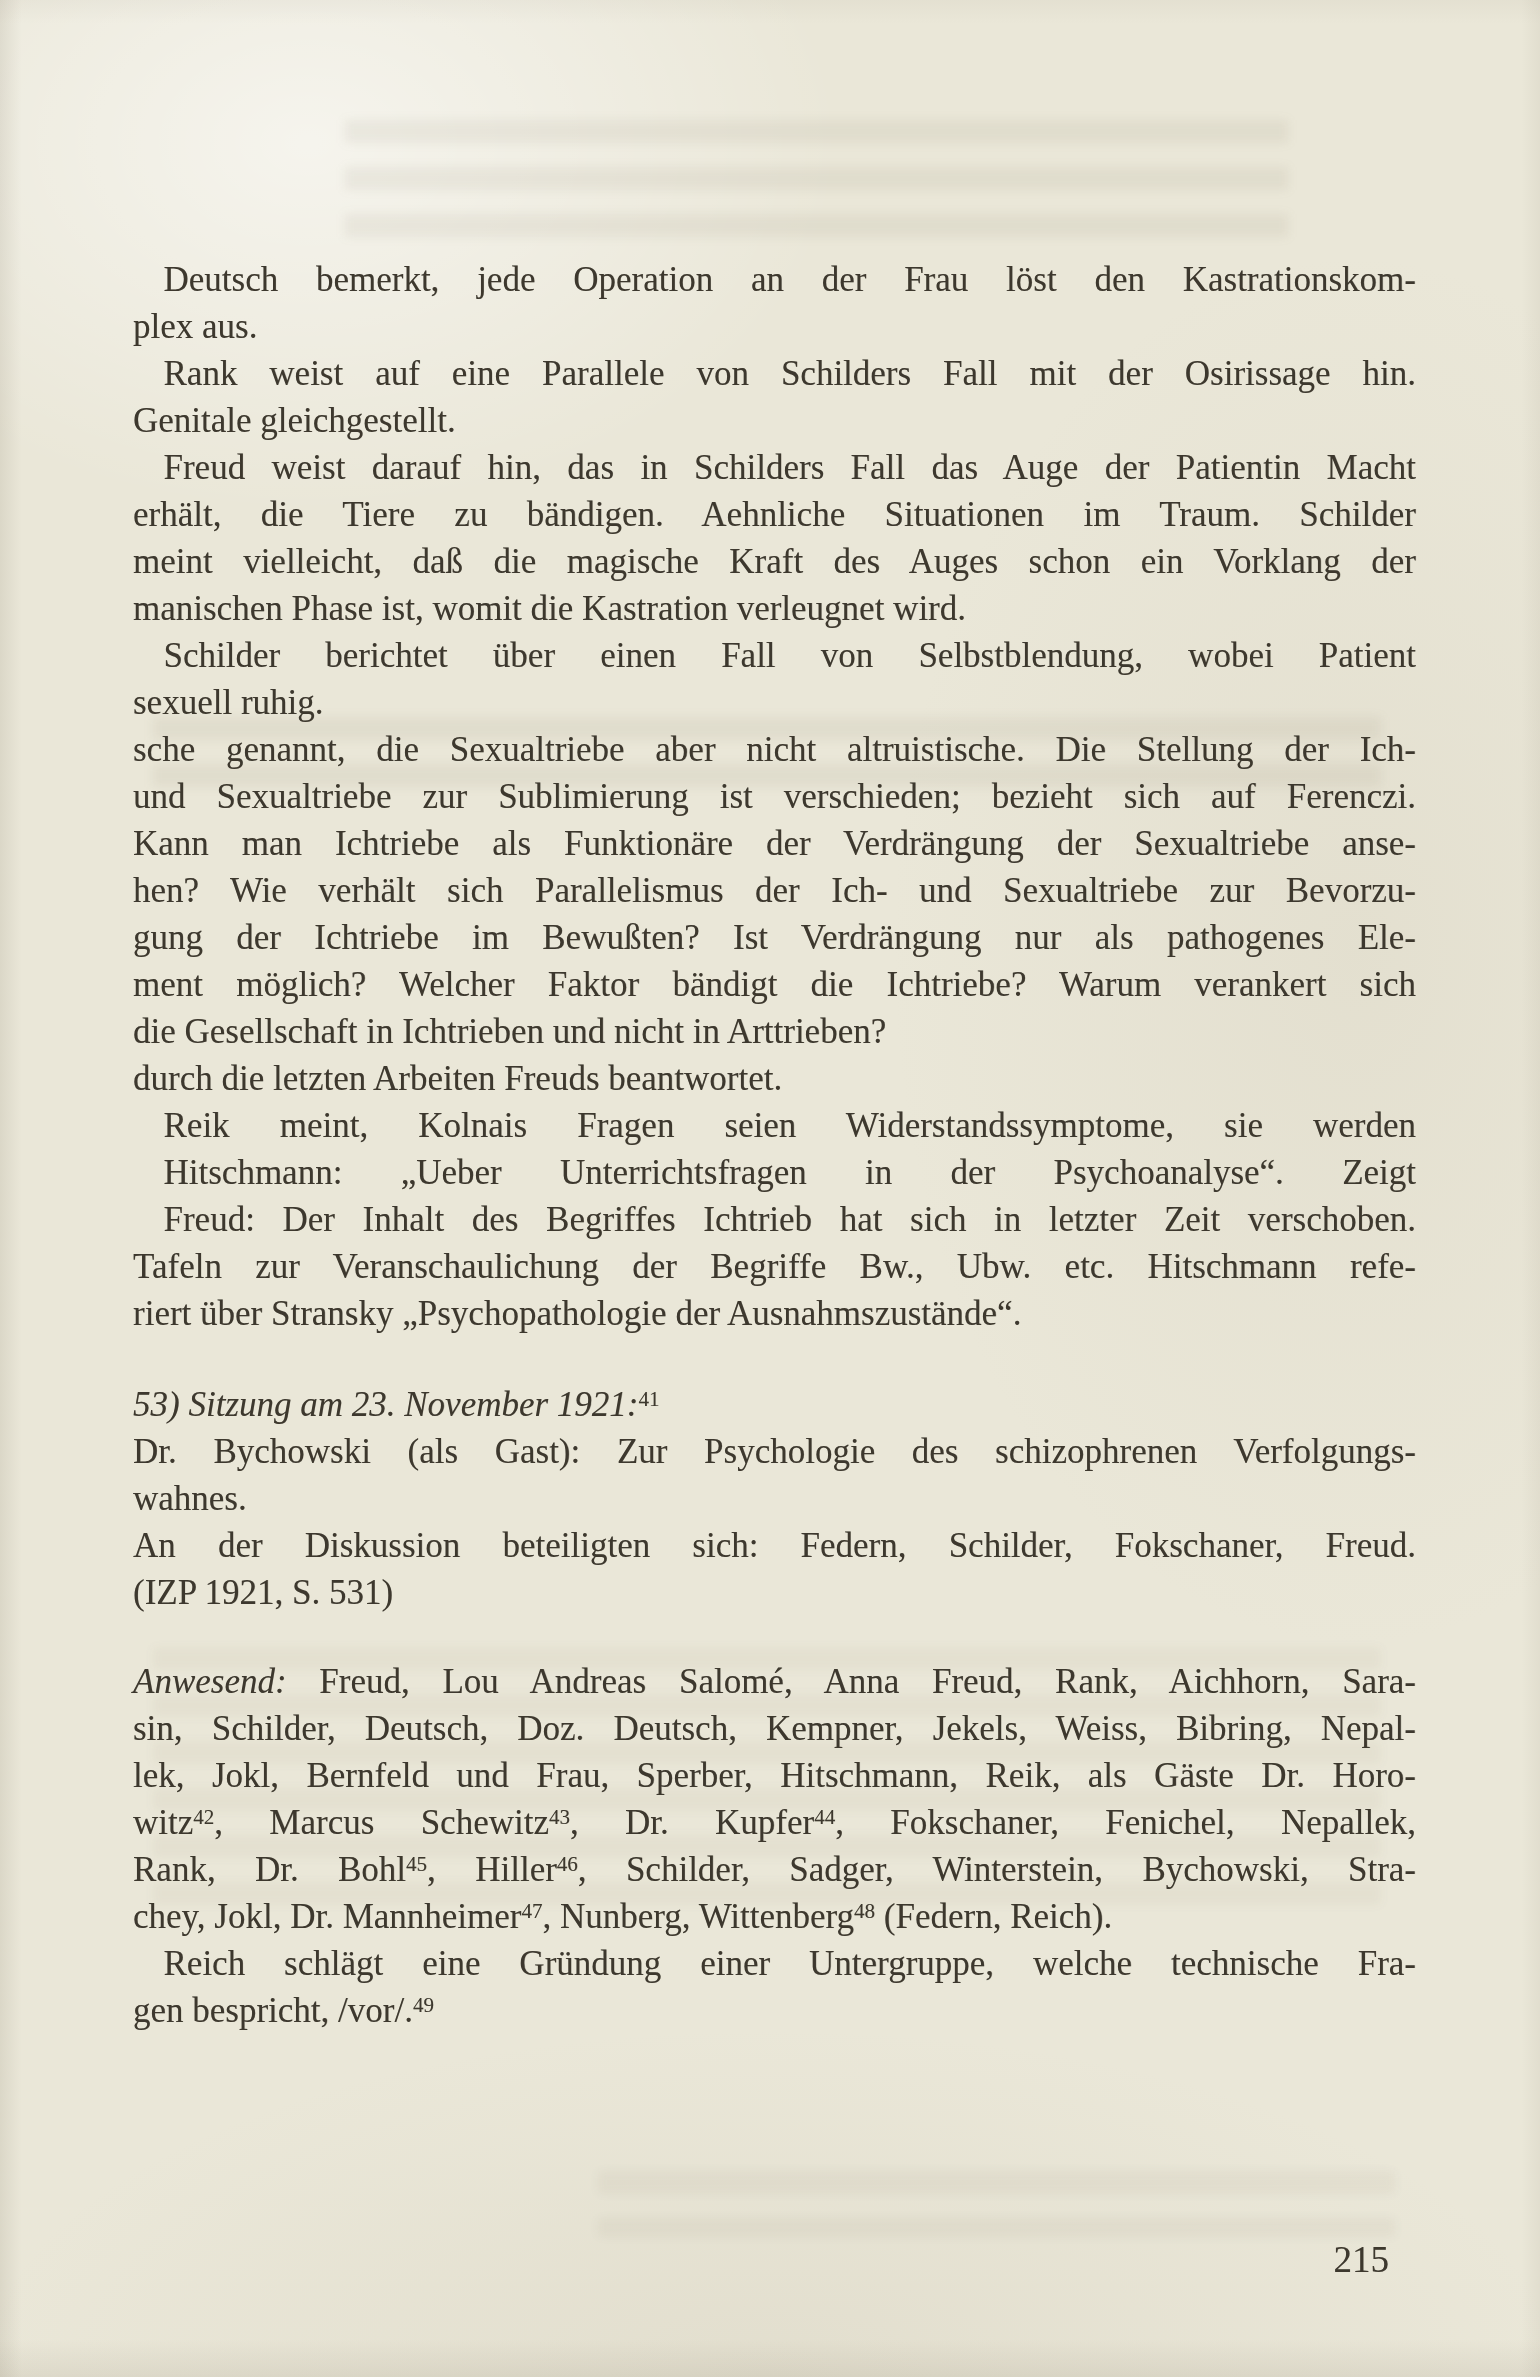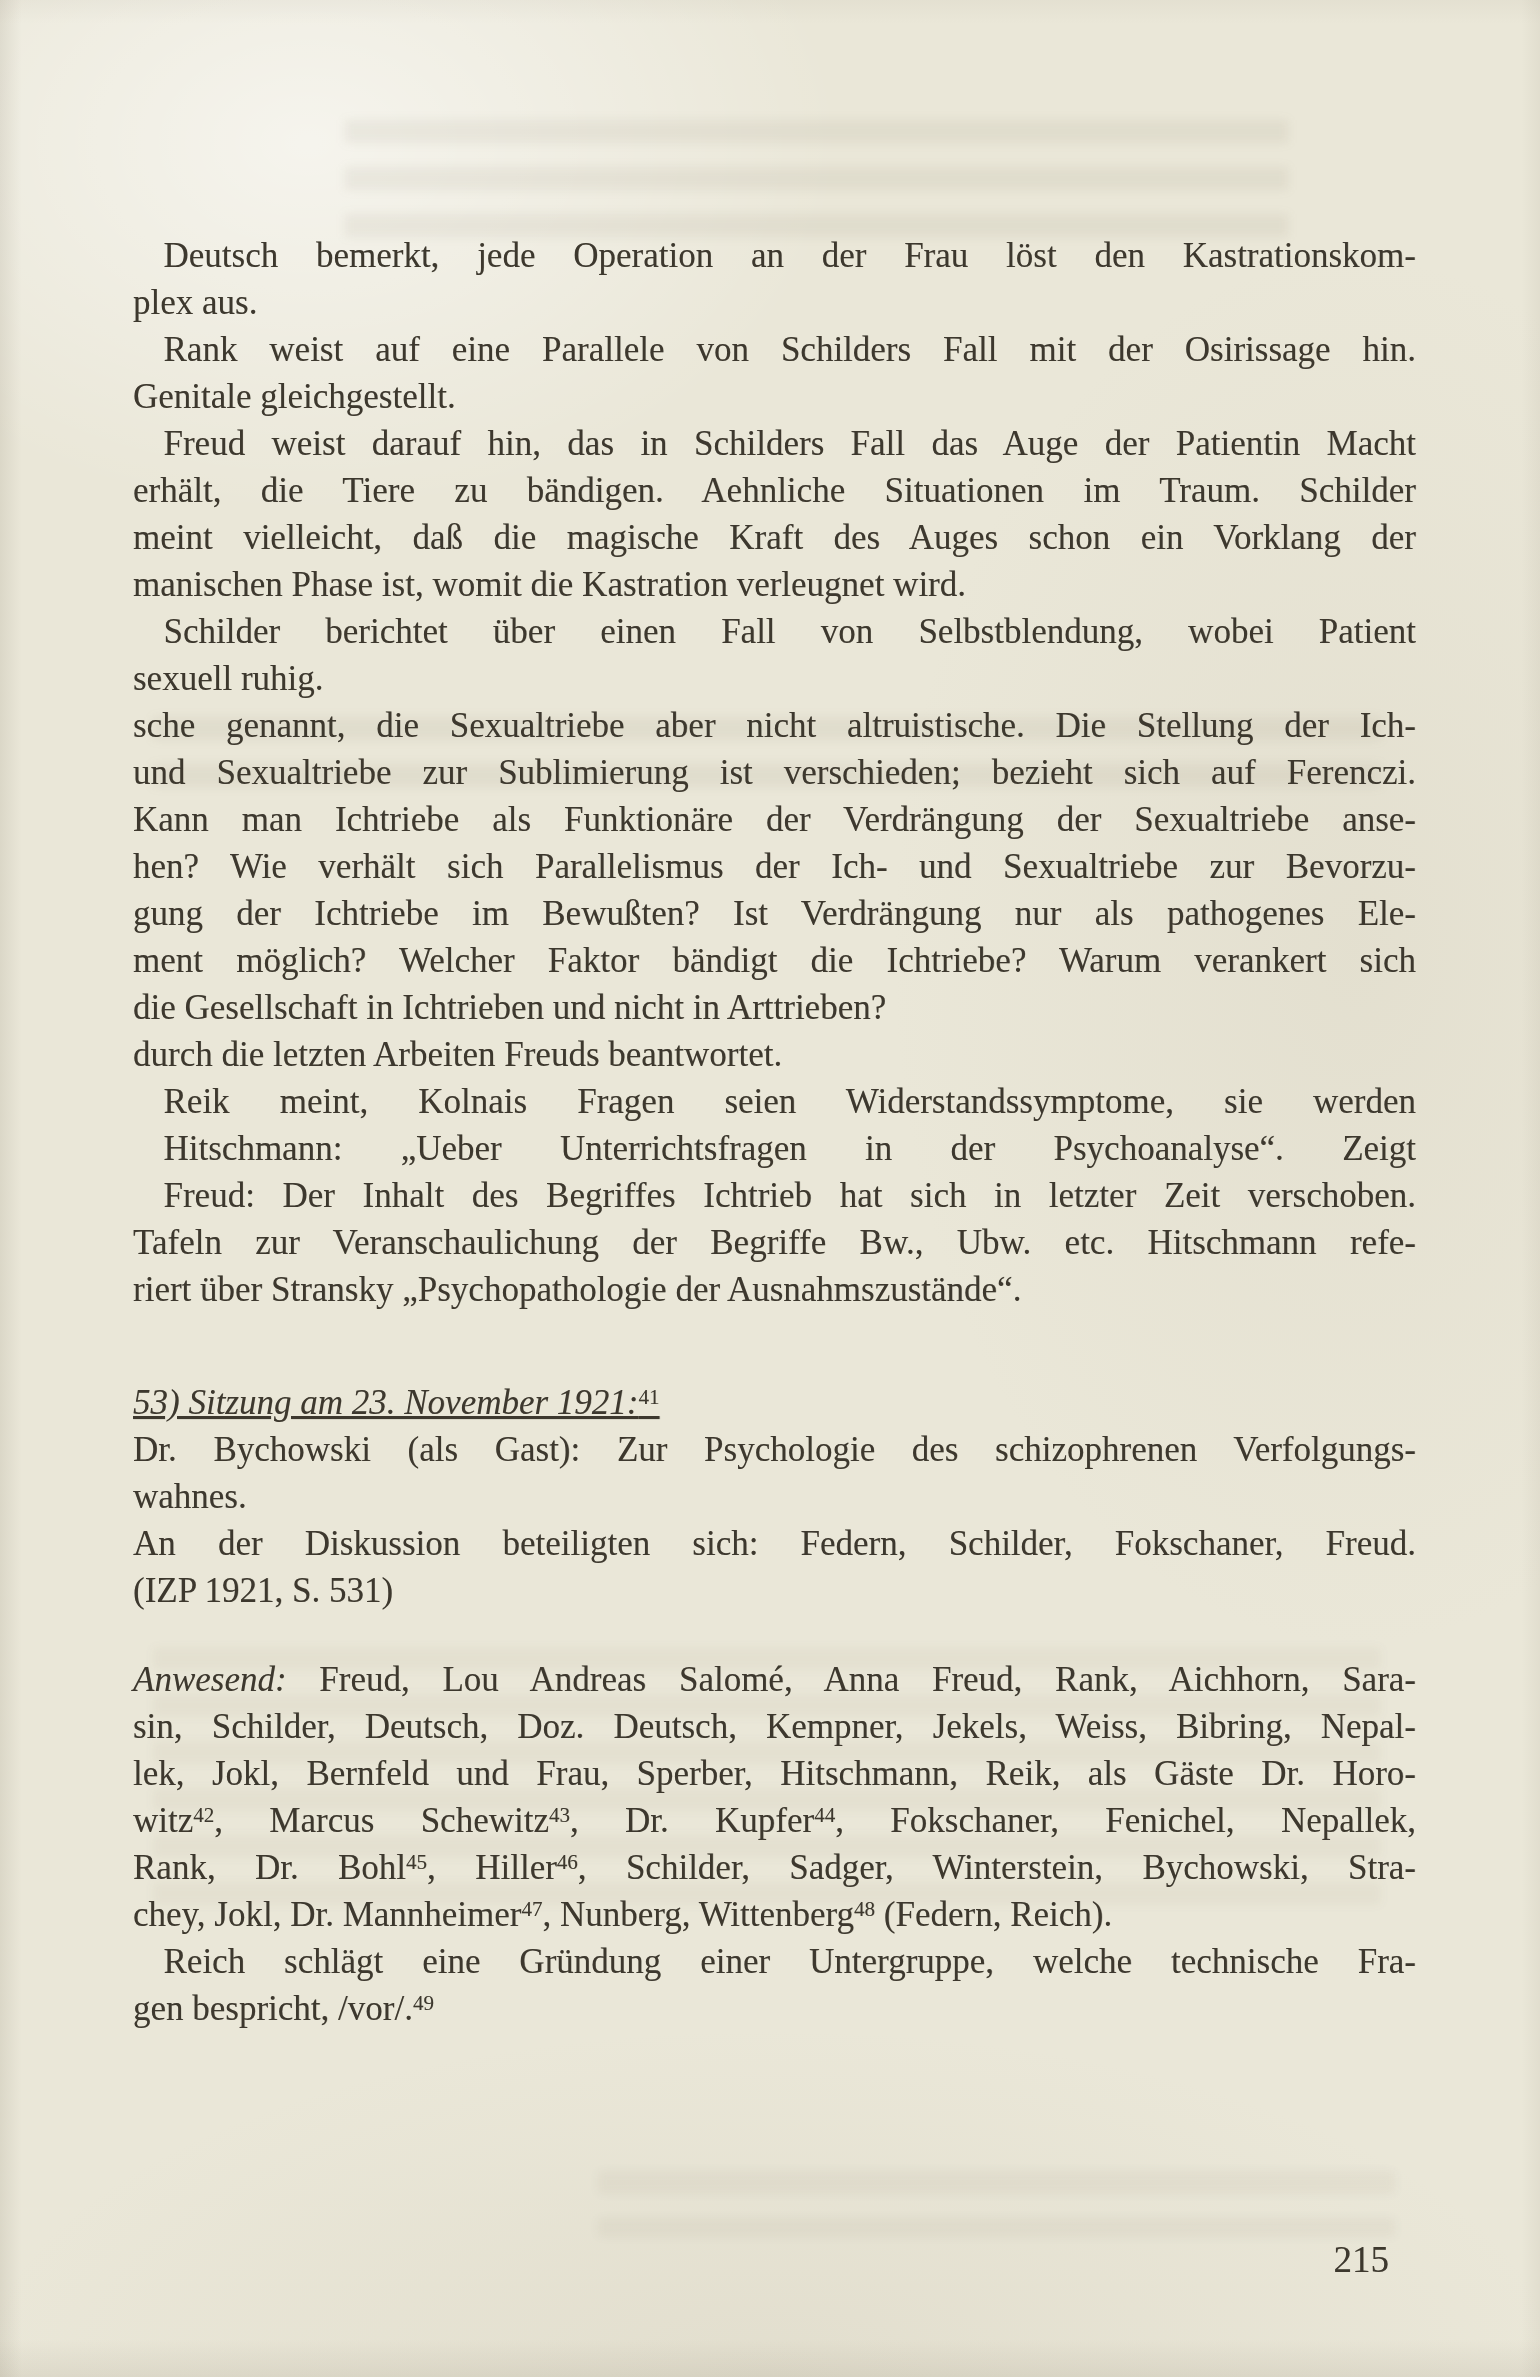--- a/index.html
+++ b/index.html
@@ -43,35 +43,35 @@
     pointer-events: none;
   }
   .bleed.b1 { left: 345px;  top: 120px;  width: 943px; height: 133px; }
   .bleed.b2 { left: 153px;  top: 717px; width: 1228px; height: 93px; }
   .bleed.b3 { left: 153px;  top: 1647px; width: 1228px; height: 279px; opacity: .7; }
   .bleed.b4 { left: 598px;  top: 2171px; width: 797px; height: 66px; opacity: .8; }
 
   .text-block {
     position: absolute;
     left: 133px;
-    top: 232px;
+    top: 256px;
     width: 1283px;
   }
   .line {
     font-size: 35px;
     line-height: 47px;
     text-align: justify;
     text-align-last: left;
     white-space: normal;
     hyphens: none;
     text-shadow: 0.3px 0.3px 0.5px rgba(61,56,46,0.35);
   }
   .line.stretch { text-align-last: justify; }
   .line.indent  { text-indent: 30.5px; }
-  .line.gap     { margin-top: 66px; text-decoration: underline; }
+  .line.gap     { margin-top: 44px; }
   .line.gap2    { margin-top: 42px; }
   .line i { font-style: italic; }
   .line sup {
     font-size: 60%;
     line-height: 0;
     vertical-align: baseline;
     position: relative;
     top: -0.48em;
     letter-spacing: 0;
   }

